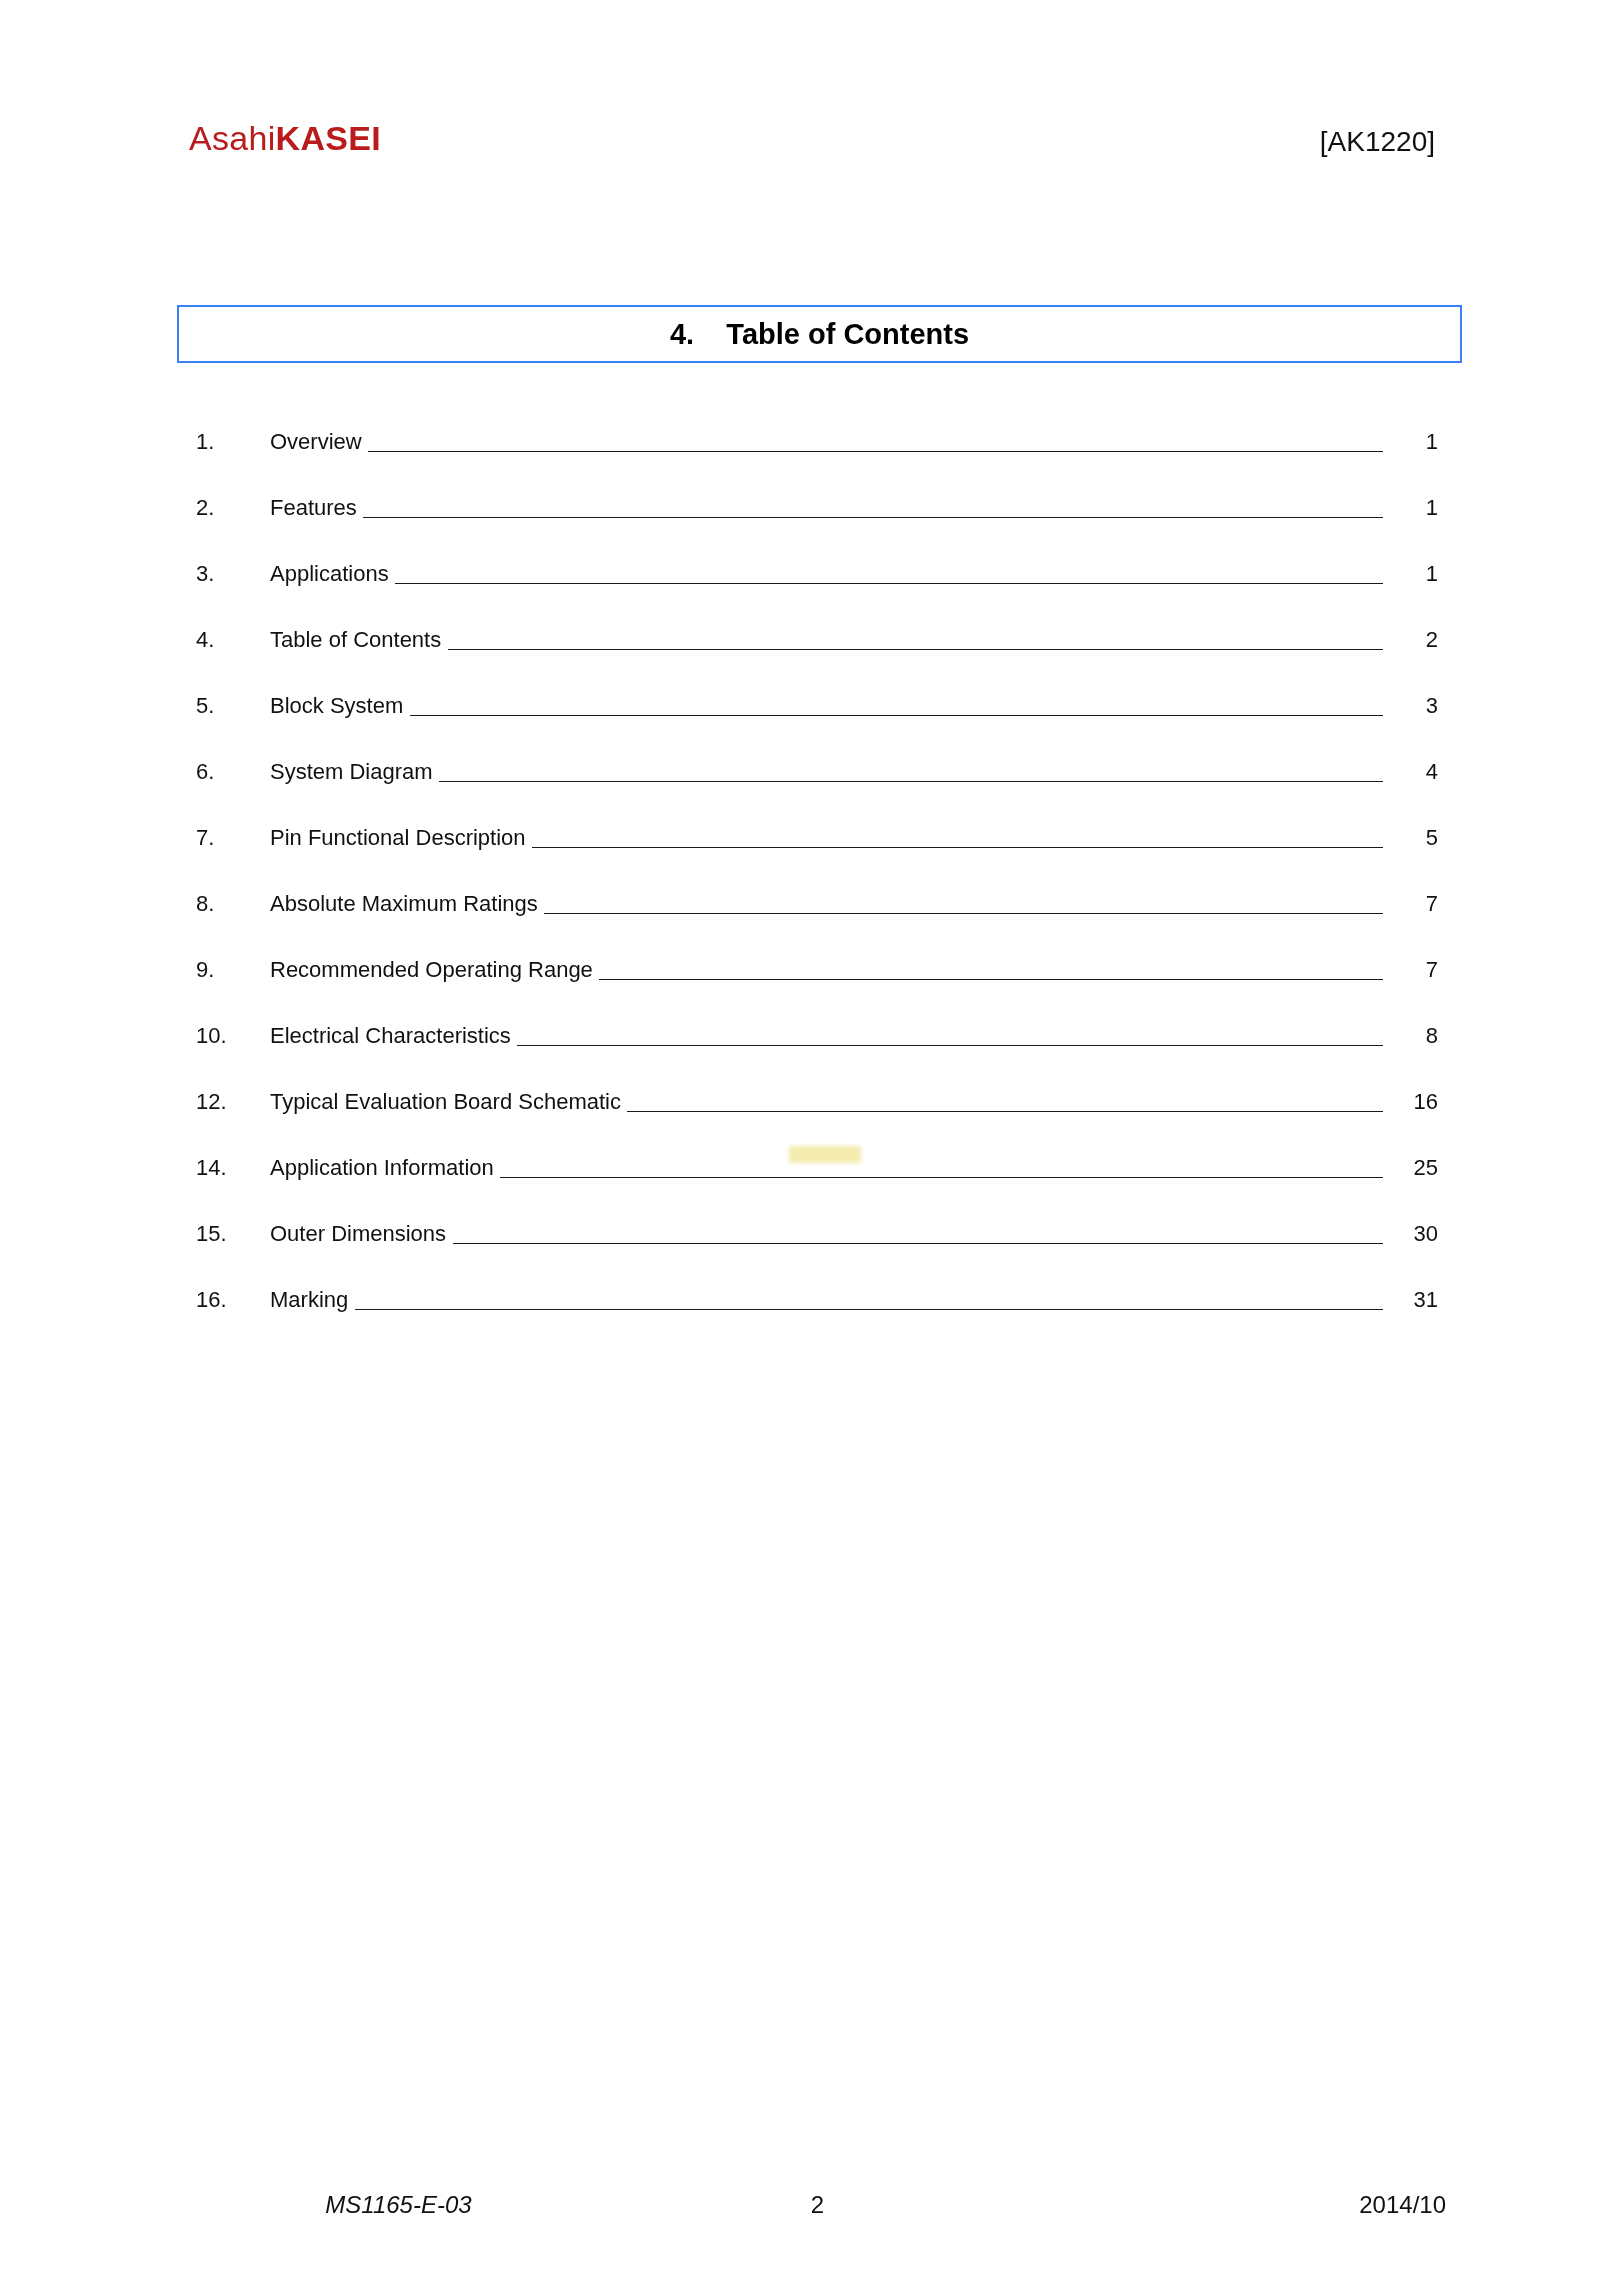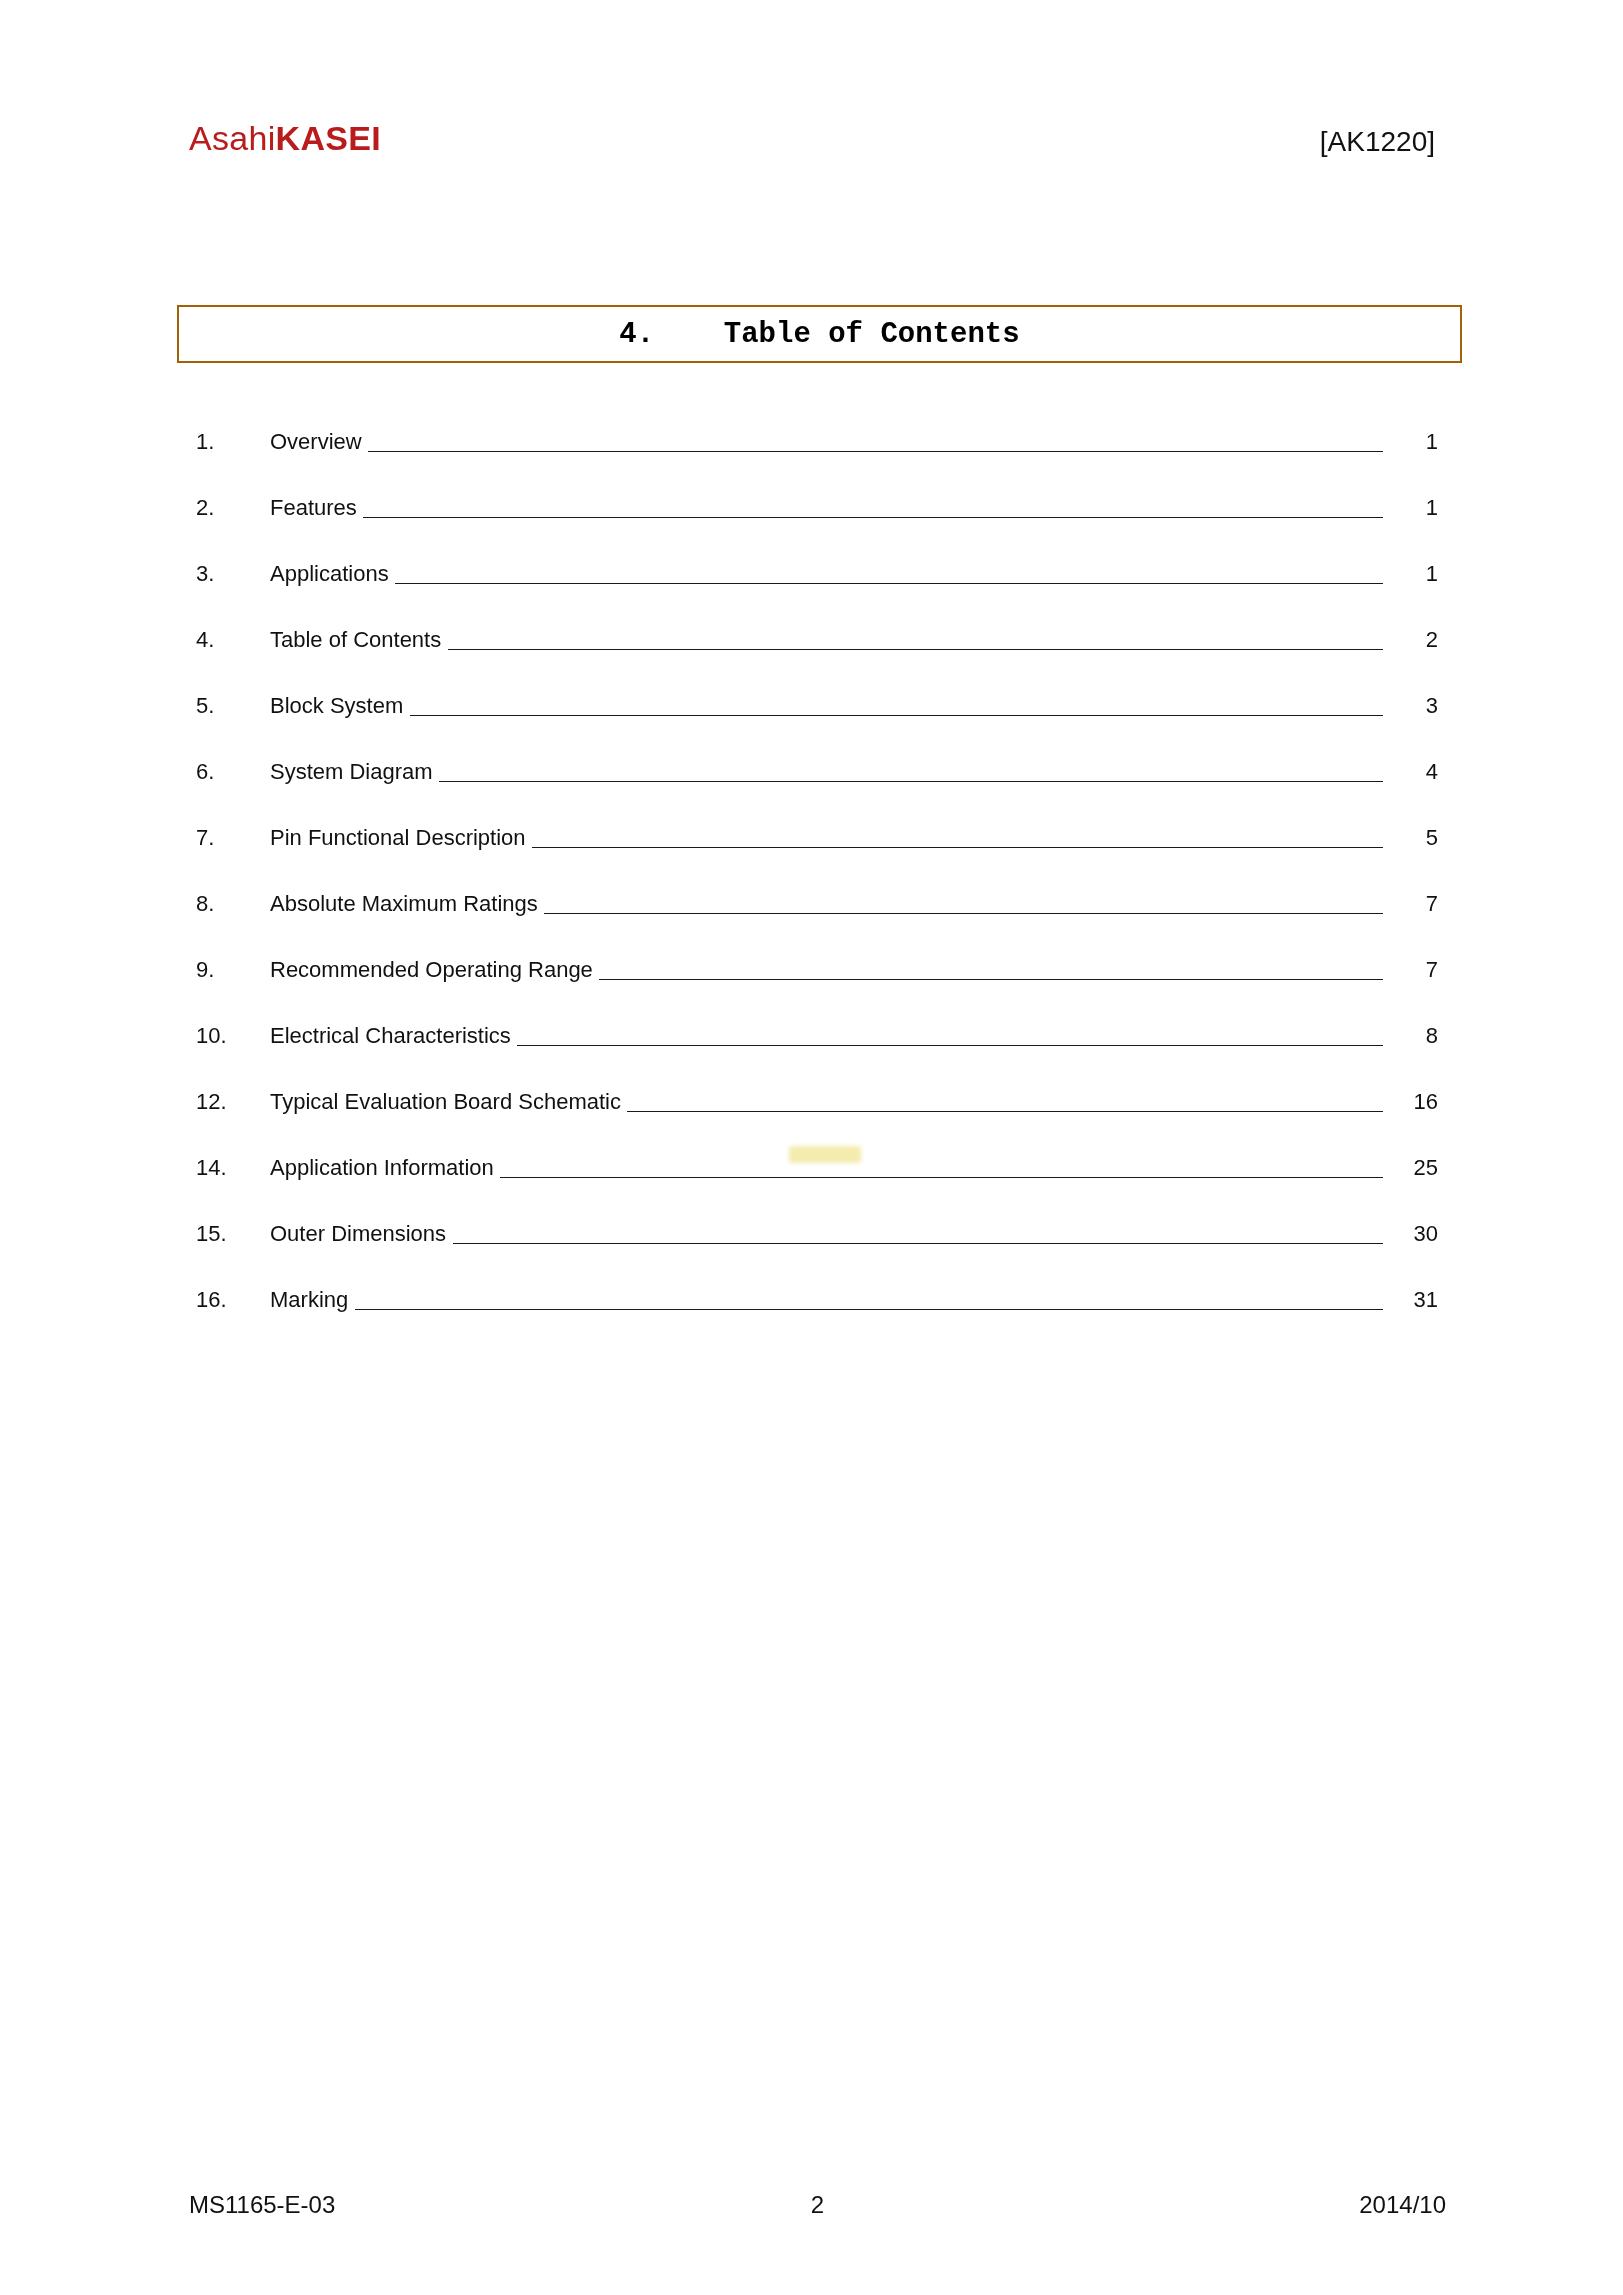--- a/index.html
+++ b/index.html
@@ -37,25 +37,24 @@
     color: #111;
   }
 
   
   .title-box {
     position: absolute;
     left: 177px;
     top: 305px;
     width: 1281px;
     height: 54px;
-    border: 2px solid #a16207;
+    border: 2px solid #3b82f6;
     display: flex;
     align-items: center;
     justify-content: center;
-    font-family: Liberation Mono, monospace;
   }
   .title-box .title-text {
     font-size: 29px;
     font-weight: 700;
     white-space: pre;
     color: #000;
   }
 
   
   .toc {
@@ -111,21 +110,21 @@
   .footer {
     position: absolute;
     left: 189px;
     right: 177px;
     top: 2191px;
     display: flex;
     align-items: baseline;
     font-size: 24px;
     color: #111;
   }
-  .footer-left  { flex: 1; text-align: left; }
+  .footer-left  { flex: 1; text-align: center; font-style: italic; }
   .footer-center{ flex: 1; text-align: center; }
   .footer-right { flex: 1; text-align: right; }
 </style>
 </head>
 <body>
 
 <div class="logo">
   <span class="logo-light">Asahi</span><span class="logo-bold">KASEI</span>
 </div>
 

